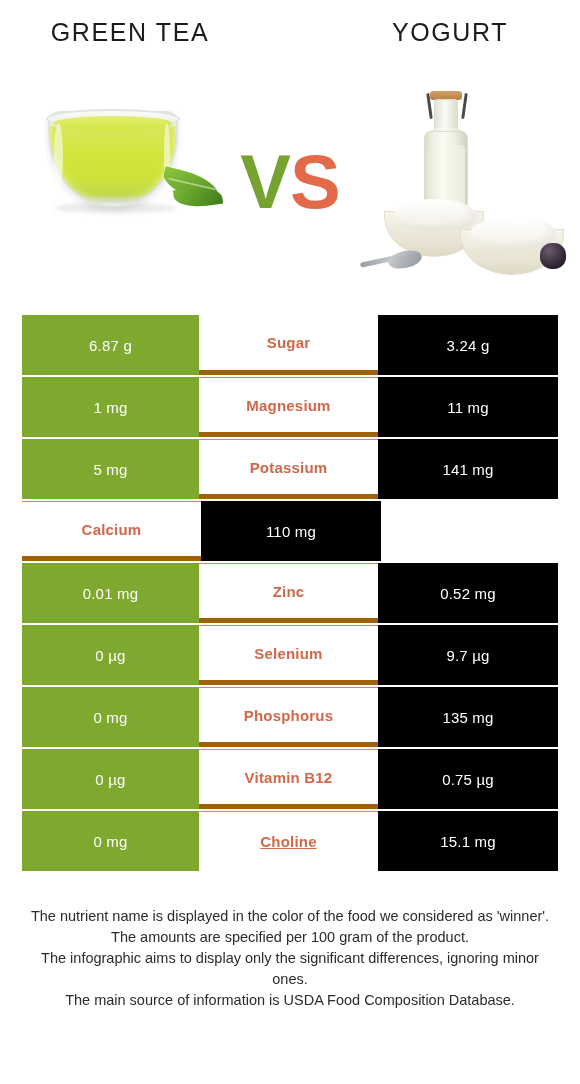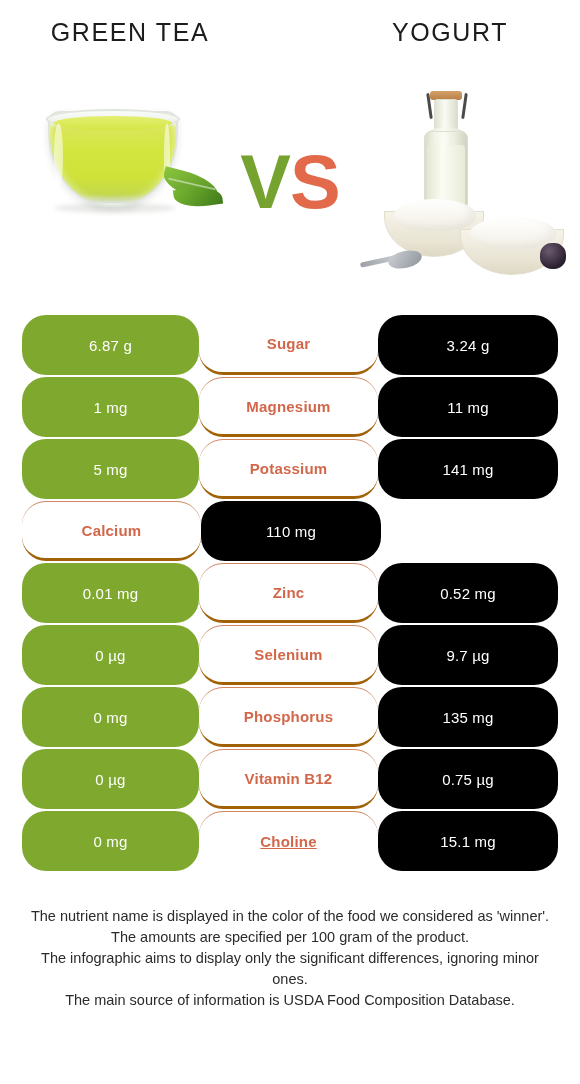--- a/index.html
+++ b/index.html
@@ -266,34 +266,33 @@
     margin-bottom: 2px;
     display: flex;
   }
   .cell {
     height: 60px;
     display: flex;
     align-items: center;
     justify-content: center;
     font-size: 15px;
     letter-spacing: .2px;
-    border-radius: 24px;
   }
   .cell-left {
     width: 177px;
     background: #7fa92e;
     color: #ffffff;
   }
   .cell-mid {
     width: 179px;
     background: #ffffff;
     color: #d2674a;
     font-weight: 700;
     border-top: 1px solid #d08664;
-    border-bottom: 3px solid #a16207;
+    border-bottom: 5px solid #a16207;
   }
   .row:first-child .cell-mid { border-top: none; }
   .row:last-child  .cell-mid { border-bottom: none; text-decoration: underline; }
   .cell-right {
     width: 180px;
     background: #000000;
     color: #ffffff;
   }
   .cell-mid.winner-right { color: #d2674a; }
 

